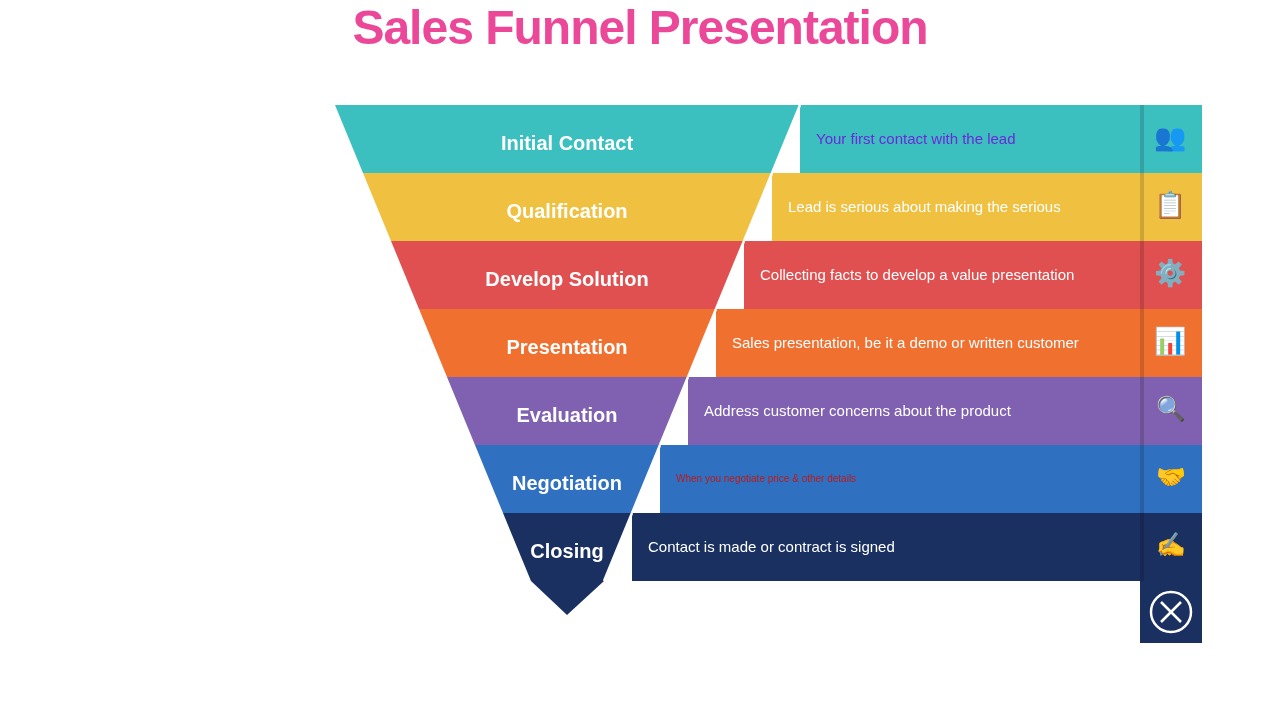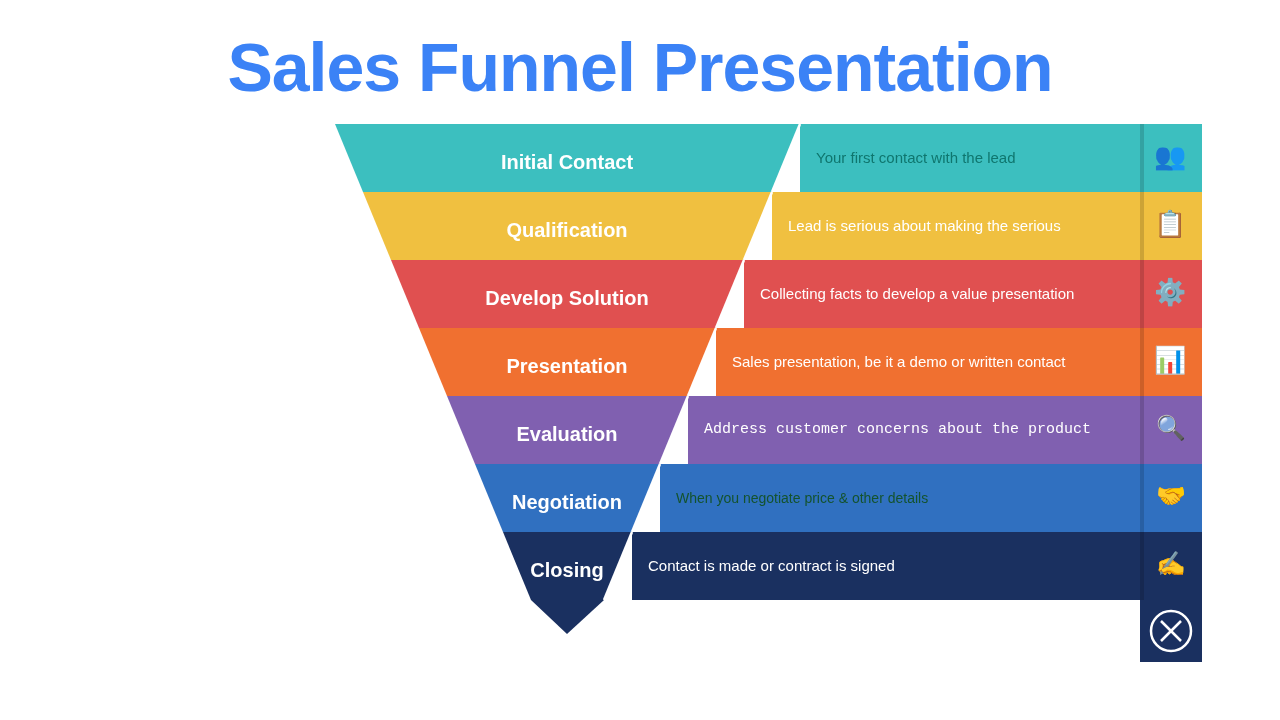--- a/index.html
+++ b/index.html
@@ -5,52 +5,52 @@
     * { box-sizing: border-box; margin: 0; padding: 0; }
     body {
       width: 1280px;
       height: 720px;
       background: #ffffff;
       font-family: 'Segoe UI', Arial, sans-serif;
       overflow: hidden;
     }
     .page-title {
       text-align: center;
-      font-size: 68px;
+      font-size: 48px;
       font-weight: 800;
-      color: #3b82f6;
-      padding-top: 28px;
+      color: #ec4899;
       padding-bottom: 18px;
       letter-spacing: -1px;
     }
     .funnel-container {
       display: flex;
       justify-content: center;
       align-items: flex-end;
       position: relative;
       margin-left: 60px;
+      margin-top: 32px;
     }
   </style>
 </head>
 <body>
 
 <div class="page-title">Sales Funnel Presentation</div>
 
 <div class="funnel-container">
 
   <svg width="1100" height="545" viewBox="0 0 1100 545">
 
     <polygon points="215,0 680,0 652,68 243,68" fill="#3cbfbf"></polygon>
     <text x="447" y="40" text-anchor="middle" dominant-baseline="middle" fill="white" font-weight="700" font-size="20" font-family="Segoe UI, Arial, sans-serif">Initial Contact</text>
 
     <rect x="680" y="0" width="340" height="68" fill="#3cbfbf"></rect>
 
     <line x1="680" y1="0" x2="652" y2="68" stroke="white" stroke-width="2.5"></line>
     <foreignObject x="688" y="4" width="320" height="60">
-      <div xmlns="http://www.w3.org/1999/xhtml" style="color:#0f766e;font-size:15px;font-family:Segoe UI,Arial,sans-serif;line-height:1.35;display:flex;align-items:center;height:60px;padding:0 8px;">Your first contact with the lead</div>
+      <div xmlns="http://www.w3.org/1999/xhtml" style="color:#6d28d9;font-size:15px;font-family:Segoe UI,Arial,sans-serif;line-height:1.35;display:flex;align-items:center;height:60px;padding:0 8px;">Your first contact with the lead</div>
     </foreignObject>
 
     <rect x="1020" y="0" width="62" height="68" fill="#3cbfbf"></rect>
 
     <text x="1051" y="34" text-anchor="middle" dominant-baseline="middle" fill="white" font-size="26" font-family="Segoe UI, Arial, sans-serif">👥</text>
 
     <polygon points="243,68 652,68 624,136 271,136" fill="#f0c040"></polygon>
     <text x="447" y="108" text-anchor="middle" dominant-baseline="middle" fill="white" font-weight="700" font-size="20" font-family="Segoe UI, Arial, sans-serif">Qualification</text>
     <rect x="652" y="68" width="368" height="68" fill="#f0c040"></rect>
     <line x1="652" y1="68" x2="624" y2="136" stroke="white" stroke-width="2.5"></line>
@@ -68,41 +68,41 @@
       <div xmlns="http://www.w3.org/1999/xhtml" style="color:white;font-size:15px;font-family:Segoe UI,Arial,sans-serif;line-height:1.35;display:flex;align-items:center;height:60px;padding:0 8px;">Collecting facts to develop a value presentation</div>
     </foreignObject>
     <rect x="1020" y="136" width="62" height="68" fill="#e05050"></rect>
     <text x="1051" y="170" text-anchor="middle" dominant-baseline="middle" fill="white" font-size="26" font-family="Segoe UI, Arial, sans-serif">⚙️</text>
 
     <polygon points="299,204 596,204 568,272 327,272" fill="#f07030"></polygon>
     <text x="447" y="244" text-anchor="middle" dominant-baseline="middle" fill="white" font-weight="700" font-size="20" font-family="Segoe UI, Arial, sans-serif">Presentation</text>
     <rect x="596" y="204" width="424" height="68" fill="#f07030"></rect>
     <line x1="596" y1="204" x2="568" y2="272" stroke="white" stroke-width="2.5"></line>
     <foreignObject x="604" y="208" width="396" height="60">
-      <div xmlns="http://www.w3.org/1999/xhtml" style="color:white;font-size:15px;font-family:Segoe UI,Arial,sans-serif;line-height:1.35;display:flex;align-items:center;height:60px;padding:0 8px;">Sales presentation, be it a demo or written contact</div>
+      <div xmlns="http://www.w3.org/1999/xhtml" style="color:white;font-size:15px;font-family:Segoe UI,Arial,sans-serif;line-height:1.35;display:flex;align-items:center;height:60px;padding:0 8px;">Sales presentation, be it a demo or written customer</div>
     </foreignObject>
     <rect x="1020" y="204" width="62" height="68" fill="#f07030"></rect>
     <text x="1051" y="238" text-anchor="middle" dominant-baseline="middle" fill="white" font-size="26" font-family="Segoe UI, Arial, sans-serif">📊</text>
 
     <polygon points="327,272 568,272 540,340 355,340" fill="#8060b0"></polygon>
     <text x="447" y="312" text-anchor="middle" dominant-baseline="middle" fill="white" font-weight="700" font-size="20" font-family="Segoe UI, Arial, sans-serif">Evaluation</text>
     <rect x="568" y="272" width="452" height="68" fill="#8060b0"></rect>
     <line x1="568" y1="272" x2="540" y2="340" stroke="white" stroke-width="2.5"></line>
     <foreignObject x="576" y="276" width="424" height="60">
-      <div xmlns="http://www.w3.org/1999/xhtml" style="color:white;font-size:15px;font-family:Liberation Mono, monospace;line-height:1.35;display:flex;align-items:center;height:60px;padding:0 8px;">Address customer concerns about the product</div>
+      <div xmlns="http://www.w3.org/1999/xhtml" style="color:white;font-size:15px;font-family:Liberation Sans, sans-serif;line-height:1.35;display:flex;align-items:center;height:60px;padding:0 8px;">Address customer concerns about the product</div>
     </foreignObject>
     <rect x="1020" y="272" width="62" height="68" fill="#8060b0"></rect>
     <text x="1051" y="306" text-anchor="middle" dominant-baseline="middle" fill="white" font-size="24" font-family="Segoe UI, Arial, sans-serif">🔍</text>
 
     <polygon points="355,340 540,340 512,408 383,408" fill="#3070c0"></polygon>
     <text x="447" y="380" text-anchor="middle" dominant-baseline="middle" fill="white" font-weight="700" font-size="20" font-family="Segoe UI, Arial, sans-serif">Negotiation</text>
     <rect x="540" y="340" width="480" height="68" fill="#3070c0"></rect>
     <line x1="540" y1="340" x2="512" y2="408" stroke="white" stroke-width="2.5"></line>
     <foreignObject x="548" y="344" width="452" height="60">
-      <div xmlns="http://www.w3.org/1999/xhtml" style="color:#14532d;font-size:14px;font-family:Segoe UI,Arial,sans-serif;line-height:1.35;display:flex;align-items:center;height:60px;padding:0 8px;">When you negotiate price &amp; other details</div>
+      <div xmlns="http://www.w3.org/1999/xhtml" style="color:#b91c1c;font-size:10px;font-family:Segoe UI,Arial,sans-serif;line-height:1.35;display:flex;align-items:center;height:60px;padding:0 8px;">When you negotiate price &amp; other details</div>
     </foreignObject>
     <rect x="1020" y="340" width="62" height="68" fill="#3070c0"></rect>
     <text x="1051" y="374" text-anchor="middle" dominant-baseline="middle" fill="white" font-size="24" font-family="Segoe UI, Arial, sans-serif">🤝</text>
 
     <polygon points="383,408 512,408 484,476 411,476" fill="#1a3060"></polygon>
     <text x="447" y="448" text-anchor="middle" dominant-baseline="middle" fill="white" font-weight="700" font-size="20" font-family="Segoe UI, Arial, sans-serif">Closing</text>
     <rect x="512" y="408" width="508" height="68" fill="#1a3060"></rect>
     <line x1="512" y1="408" x2="484" y2="476" stroke="white" stroke-width="2.5"></line>
     <foreignObject x="520" y="412" width="480" height="60">
       <div xmlns="http://www.w3.org/1999/xhtml" style="color:white;font-size:15px;font-family:Segoe UI,Arial,sans-serif;line-height:1.35;display:flex;align-items:center;height:60px;padding:0 8px;">Contact is made or contract is signed</div>

